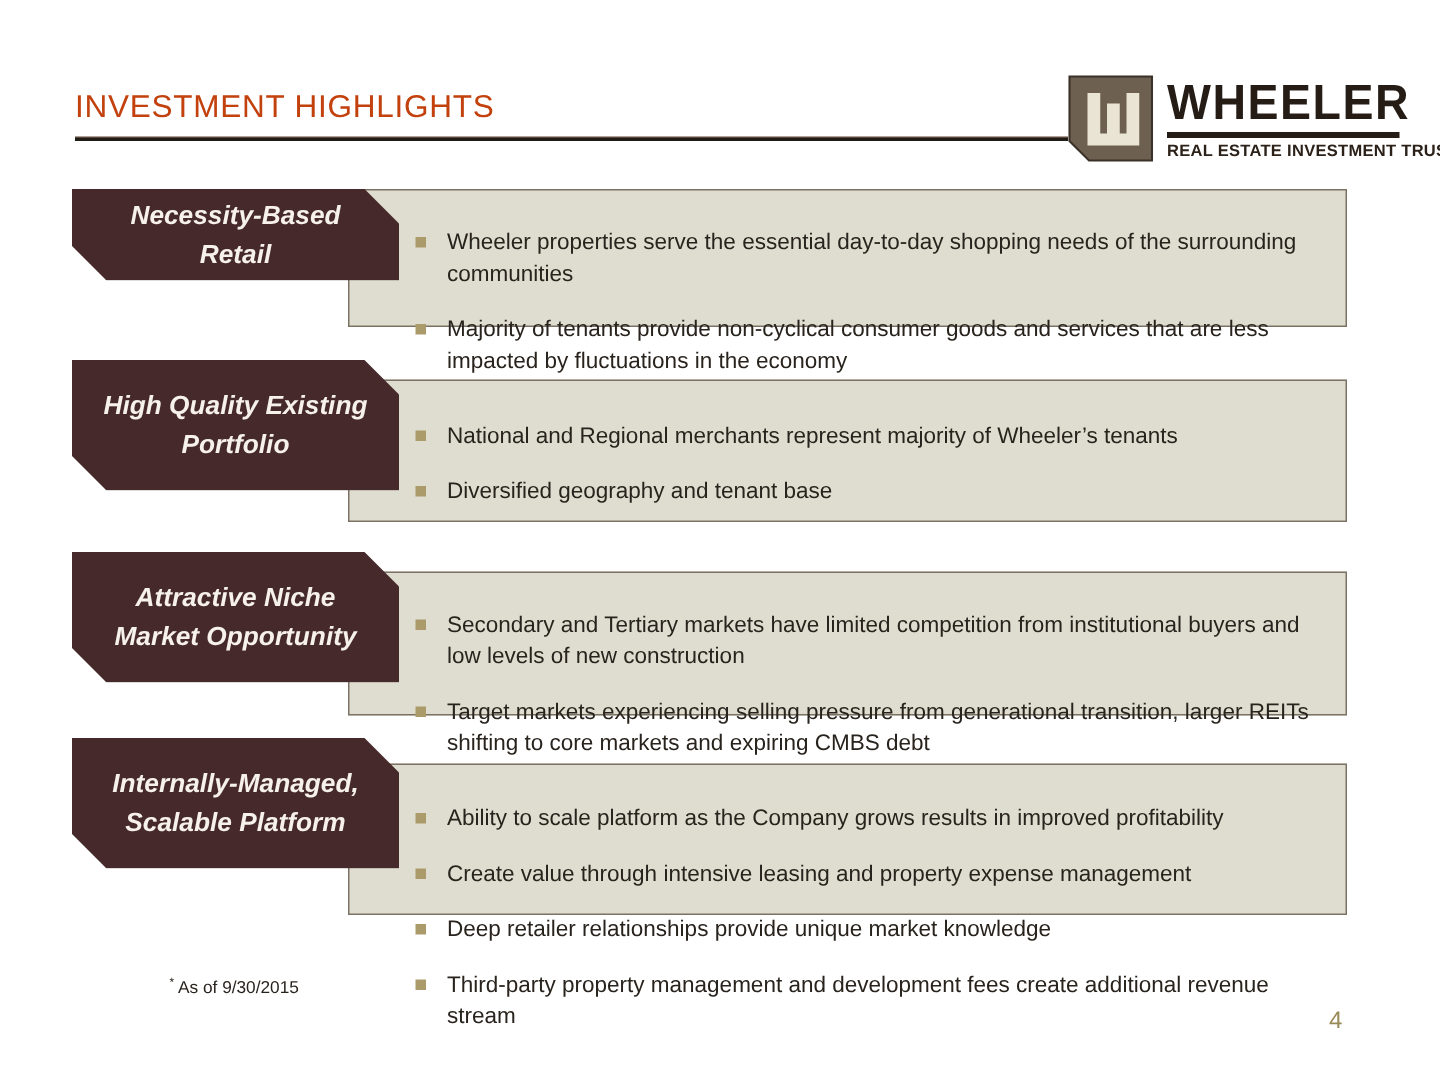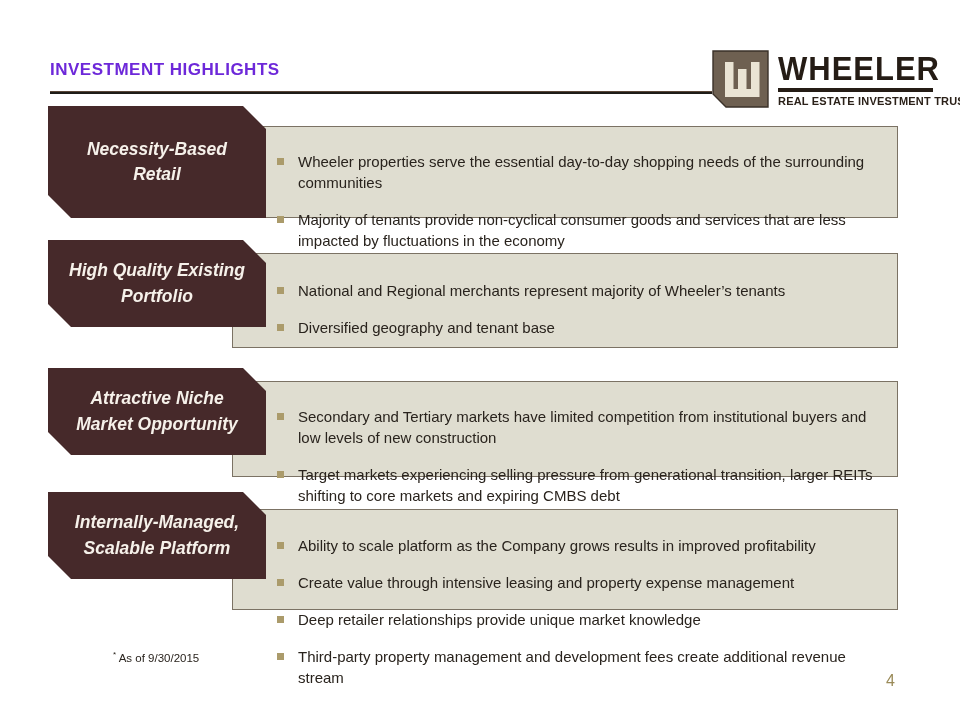--- a/index.html
+++ b/index.html
@@ -4,22 +4,22 @@
 <style>
   html,body{margin:0;padding:0;background:#ffffff;}
   .slide{
     position:relative;width:960px;height:720px;background:#ffffff;
     font-family:"Liberation Sans",sans-serif;overflow:hidden;
     outline:1px solid #d9d9d9;
   }
   
   .title{
     position:absolute;left:50px;top:60px;margin:0;
-    font-size:17px;font-weight:700;letter-spacing:.5px;
-    color:#6d28d9;
+    font-size:21px;font-weight:400;letter-spacing:.5px;
+    color:#c2410c;
   }
   .title-rule{
     position:absolute;left:50px;top:91px;width:662px;height:3px;
     background:linear-gradient(to bottom,#5a4638 0 1px,#1f1c18 1px 100%);
   }
   .logo{position:absolute;left:712px;top:50px;display:flex;align-items:center;}
   .logo-mark{width:57px;height:58px;margin-right:9px;}
   .logo-text{width:155px;}
   .logo-wordmark{
     font-size:31px;font-weight:800;letter-spacing:1px;color:#251c15;
@@ -46,21 +46,21 @@
   }
   .section ul{list-style:none;margin:0;padding:0;}
   .section li{
     position:relative;padding-left:21px;margin:16px 0 5px 0;
     font-size:15px;line-height:21px;color:#29231d;
   }
   .section li .sq{
     position:absolute;left:0;top:7px;width:7px;height:7px;background:#ab9b6b;
   }
   .section li sup{font-size:10px;color:#29231d;}
-  .s0 .label{top:106px;height:112px}  .s0 .box{top:126px;height:92px}
+  .s0 .label{top:126px;height:61px}  .s0 .box{top:126px;height:92px}
   .s1 .label{top:240px;height:87px}  .s1 .box{top:253px;height:95px;padding-top:10px}
   .s2 .label{top:368px;height:87px}  .s2 .box{top:381px;height:96px}
   .s3 .label{top:492px;height:87px}  .s3 .box{top:509px;height:101px;padding-top:9px}
   .label{filter:drop-shadow(1px 1px 1px rgba(0,0,0,.35));}
   
   .footnote{
     position:absolute;left:113px;top:650px;font-size:11.5px;color:#29231d;text-align:center;
   }
   .footnote sup{font-size:8px;}
   .page-number{

